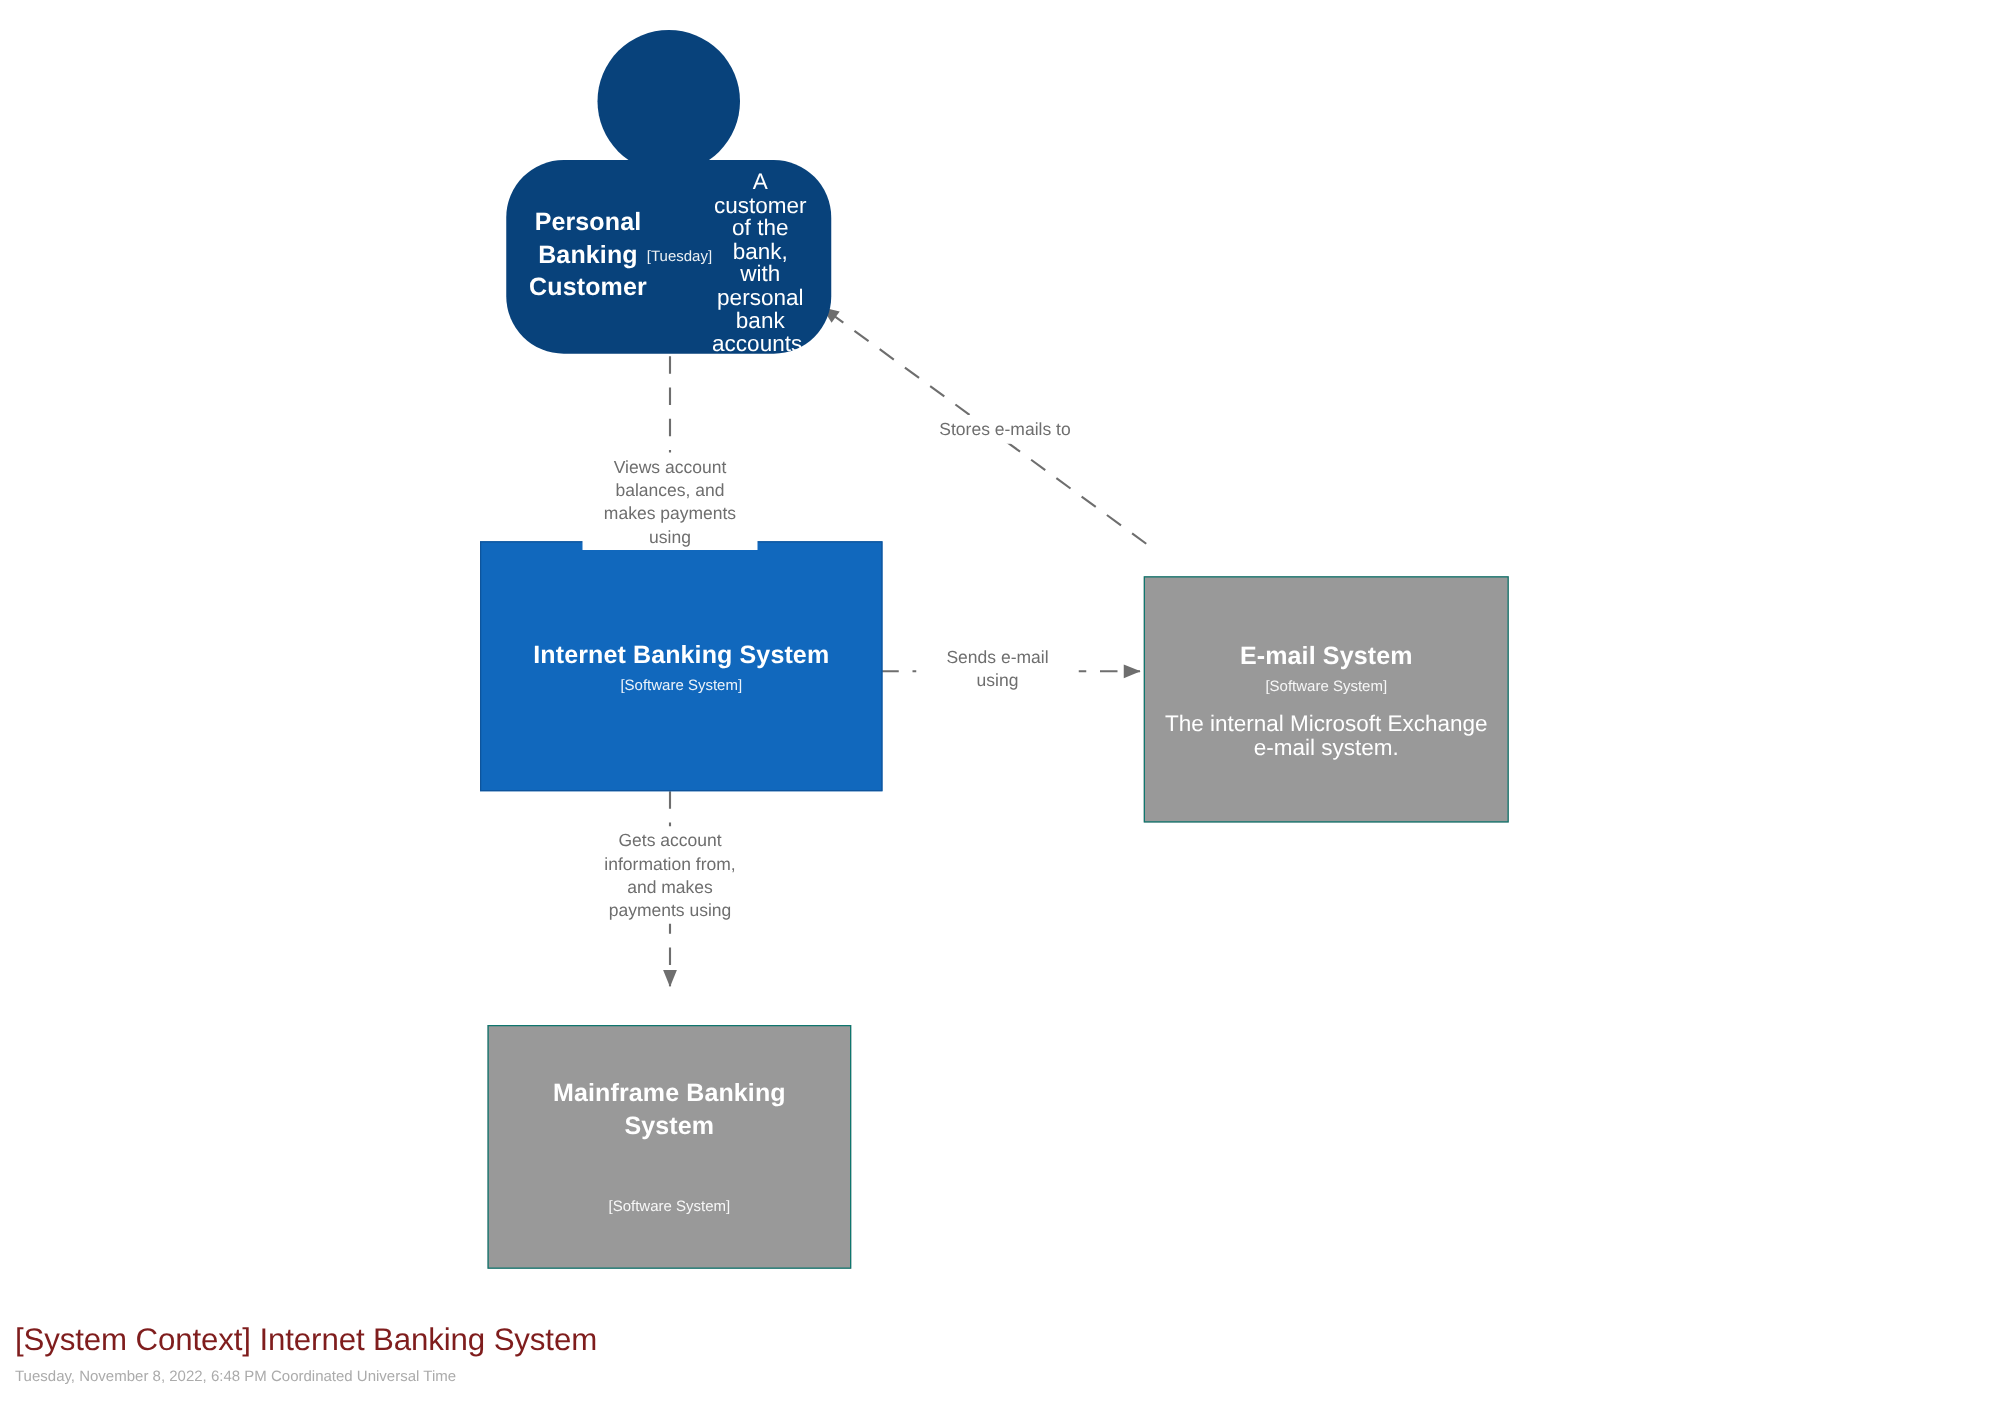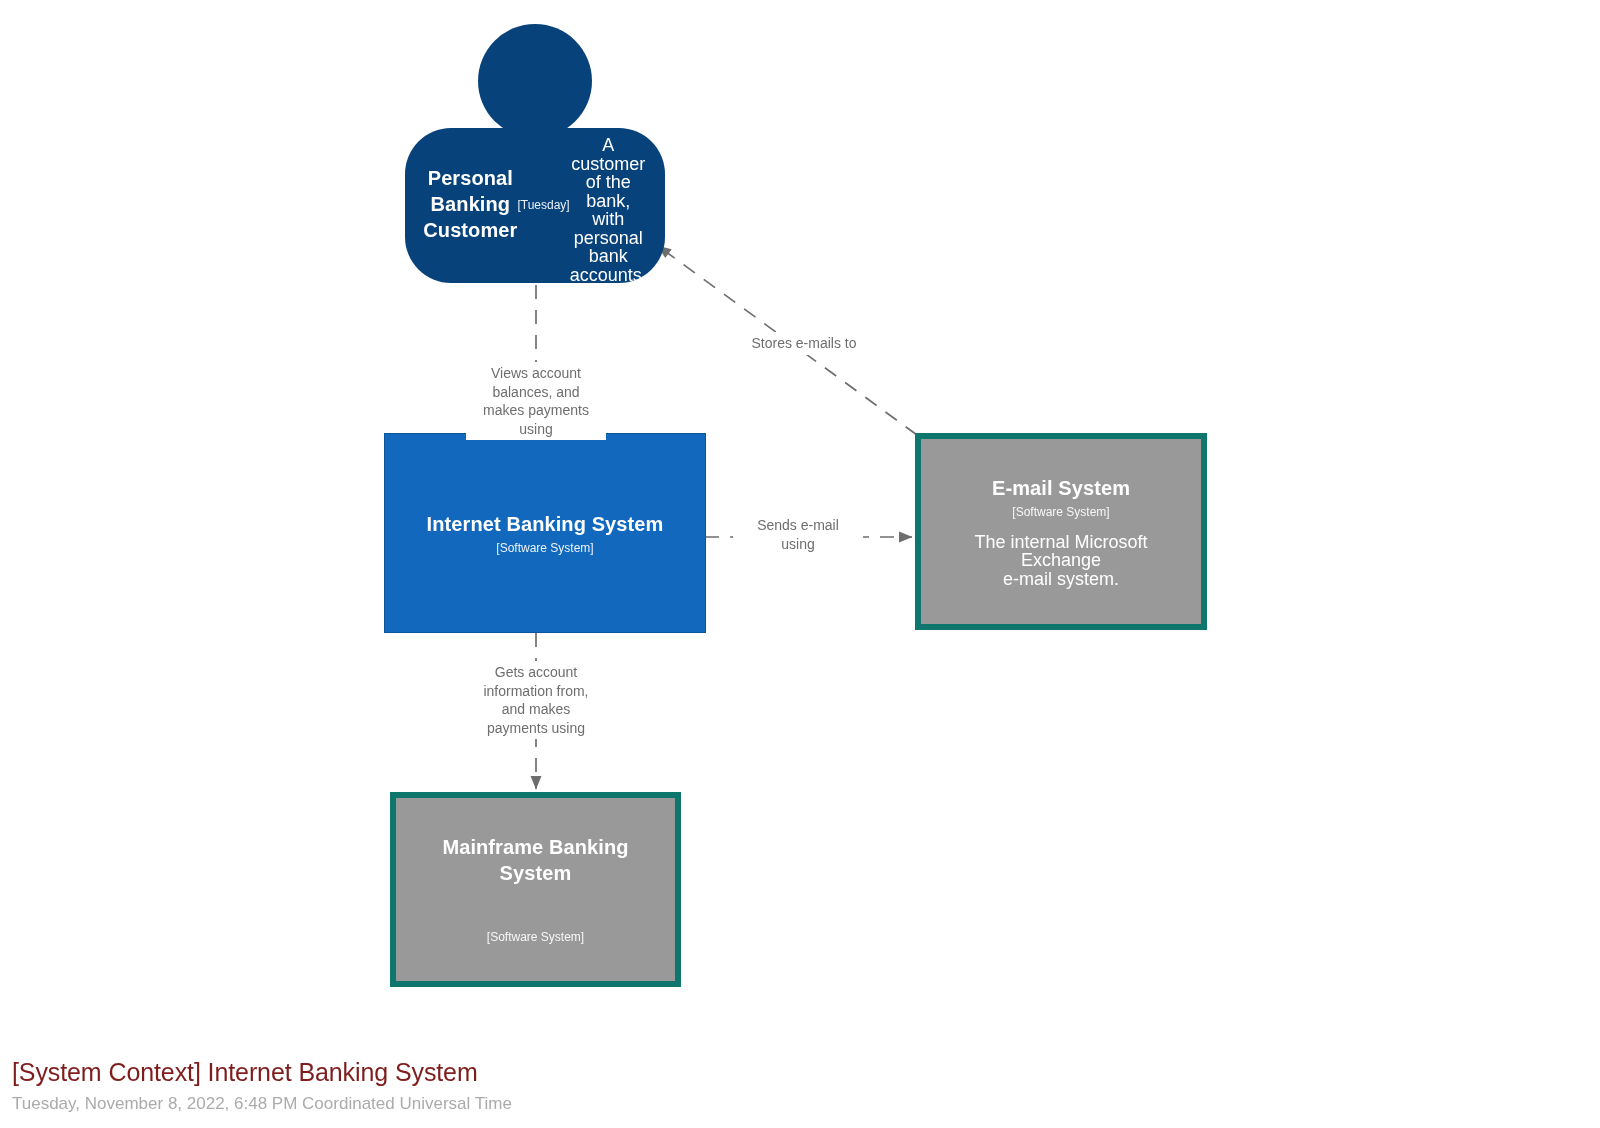--- a/index.html
+++ b/index.html
@@ -33,21 +33,21 @@
     text-align:center;padding:6px 22px 10px;
   }
 
   
   .sysbox{
     position:absolute;color:var(--on-box-text);text-align:center;
     display:flex;flex-direction:column;align-items:center;justify-content:center;
     padding:10px 15px;
   }
   .sysbox.blue{background:var(--system-bg);border:1px solid #0e549c;}
-  .sysbox.gray{background:var(--external-bg);border:6px solid #0f766e;}
+  .sysbox.gray{background:var(--external-bg);border:1px solid #0f766e;margin-top:28px;}
   .box-ibs{left:384px;top:433px;width:322px;height:200px;}
   .box-email{left:915px;top:433px;width:292px;height:197px;}
   .box-mainframe{left:390px;top:792px;width:291px;height:195px;gap:40px;}
 
   .node-title{
     font-size:20px;font-weight:700;line-height:26px;white-space:pre-line;
     letter-spacing:.1px;
   }
   .node-meta{font-size:12px;line-height:16px;margin-top:3px;opacity:.92;}
   .node-desc{font-size:18px;line-height:18.5px;margin-top:13px;white-space:pre-line;}
@@ -62,21 +62,21 @@
   .lbl-ibs-mainframe{left:461px;top:661px;width:150px;}
   .lbl-ibs-email{left:733px;top:514px;width:130px;}
   .lbl-email-customer{left:719px;top:332px;width:170px;}
 
   
   .diagram-title{
     position:absolute;left:12px;top:1058px;font-size:25px;color:#7f1d1d;
     letter-spacing:-0.1px;
   }
   .diagram-subtitle{
-    position:absolute;left:12px;top:1094px;font-size:17px;color:#ababab;
+    position:absolute;left:12px;top:1094px;font-size:12px;color:#ababab;
   }
 </style>
 </head>
 <body>
 
 <div class="stage">
 
   <svg class="connectors" viewBox="0 0 1600 1128" xmlns="http://www.w3.org/2000/svg">
     <defs>
       <marker id="arrow" markerUnits="userSpaceOnUse" markerWidth="15" markerHeight="13" refX="13.5" refY="6" orient="auto">

